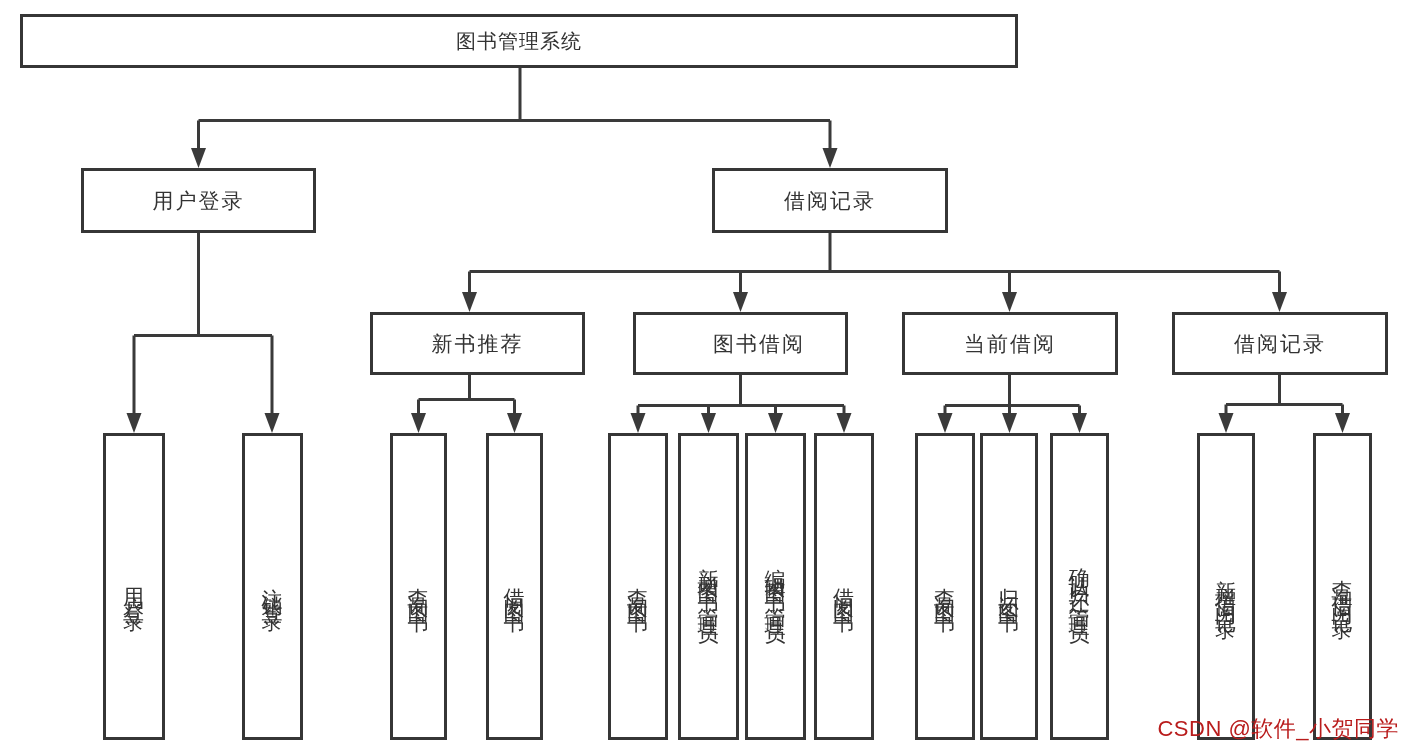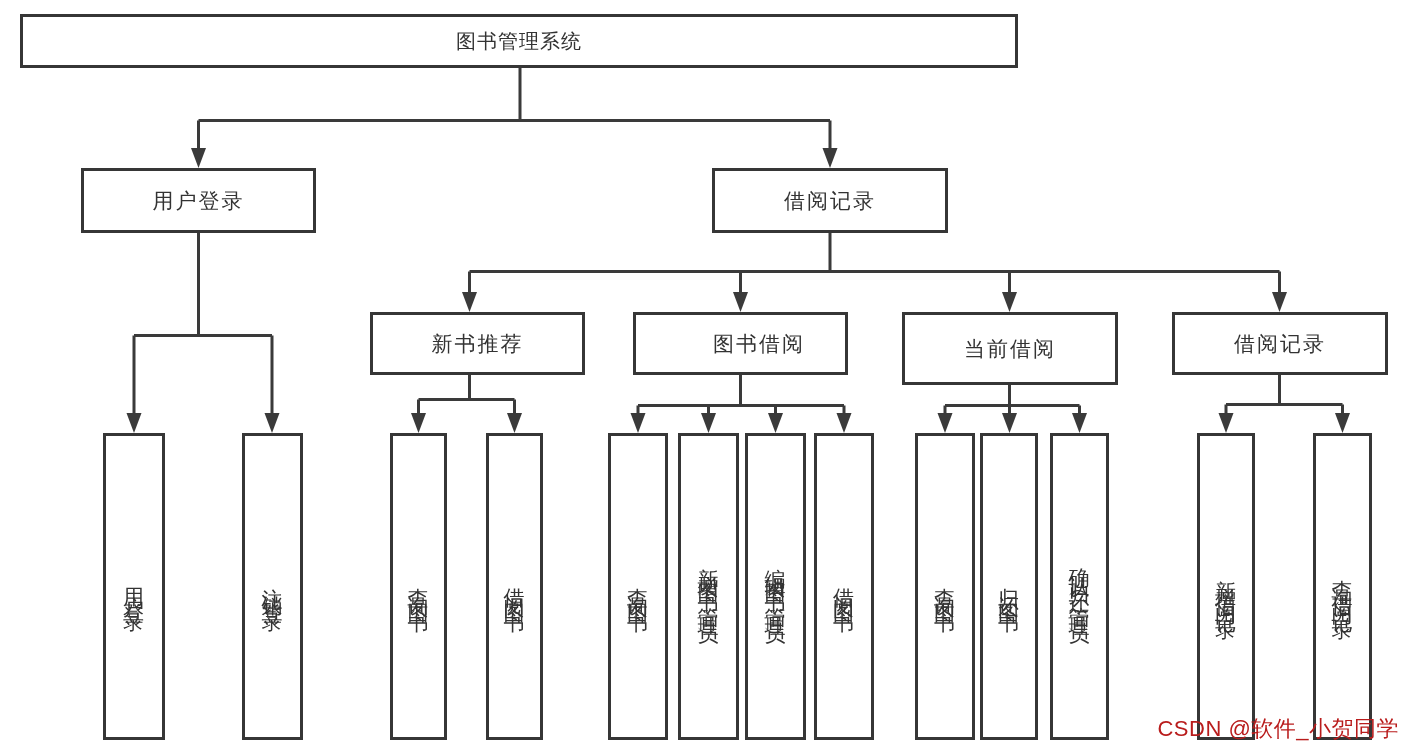--- a/index.html
+++ b/index.html
@@ -21,21 +21,21 @@
   .v-label{
     writing-mode:vertical-rl;text-orientation:mixed;
     font-size:21px;letter-spacing:8px;line-height:1;
   }
   
   .n-root{left:20px;top:14px;width:998px;height:54px;}
   .n-userlogin{left:81px;top:168px;width:235px;height:65px;}
   .n-bookmgmt{left:712px;top:168px;width:236px;height:65px;}
   .n-newbooks{left:362px;top:312px;width:215px;height:63px;margin-left:8px;}
   .n-borrow{left:633px;top:312px;width:215px;height:63px;padding-left:37px;}
-  .n-current{left:902px;top:312px;width:216px;height:73px;}
+  .n-current{left:902px;top:312px;width:216px;height:63px;}
   .n-records{left:1172px;top:312px;width:216px;height:63px;}
   .l-ul-login{left:103px;width:62px;}
   .l-ul-logout{left:242px;width:61px;}
   .l-nb-query{left:390px;width:57px;}
   .l-nb-borrow{left:486px;width:57px;}
   .l-bb-query{left:608px;width:60px;}
   .l-bb-add{left:678px;width:61px;}
   .l-bb-edit{left:745px;width:61px;}
   .l-bb-borrow{left:814px;width:60px;}
   .l-cb-query{left:915px;width:60px;}

